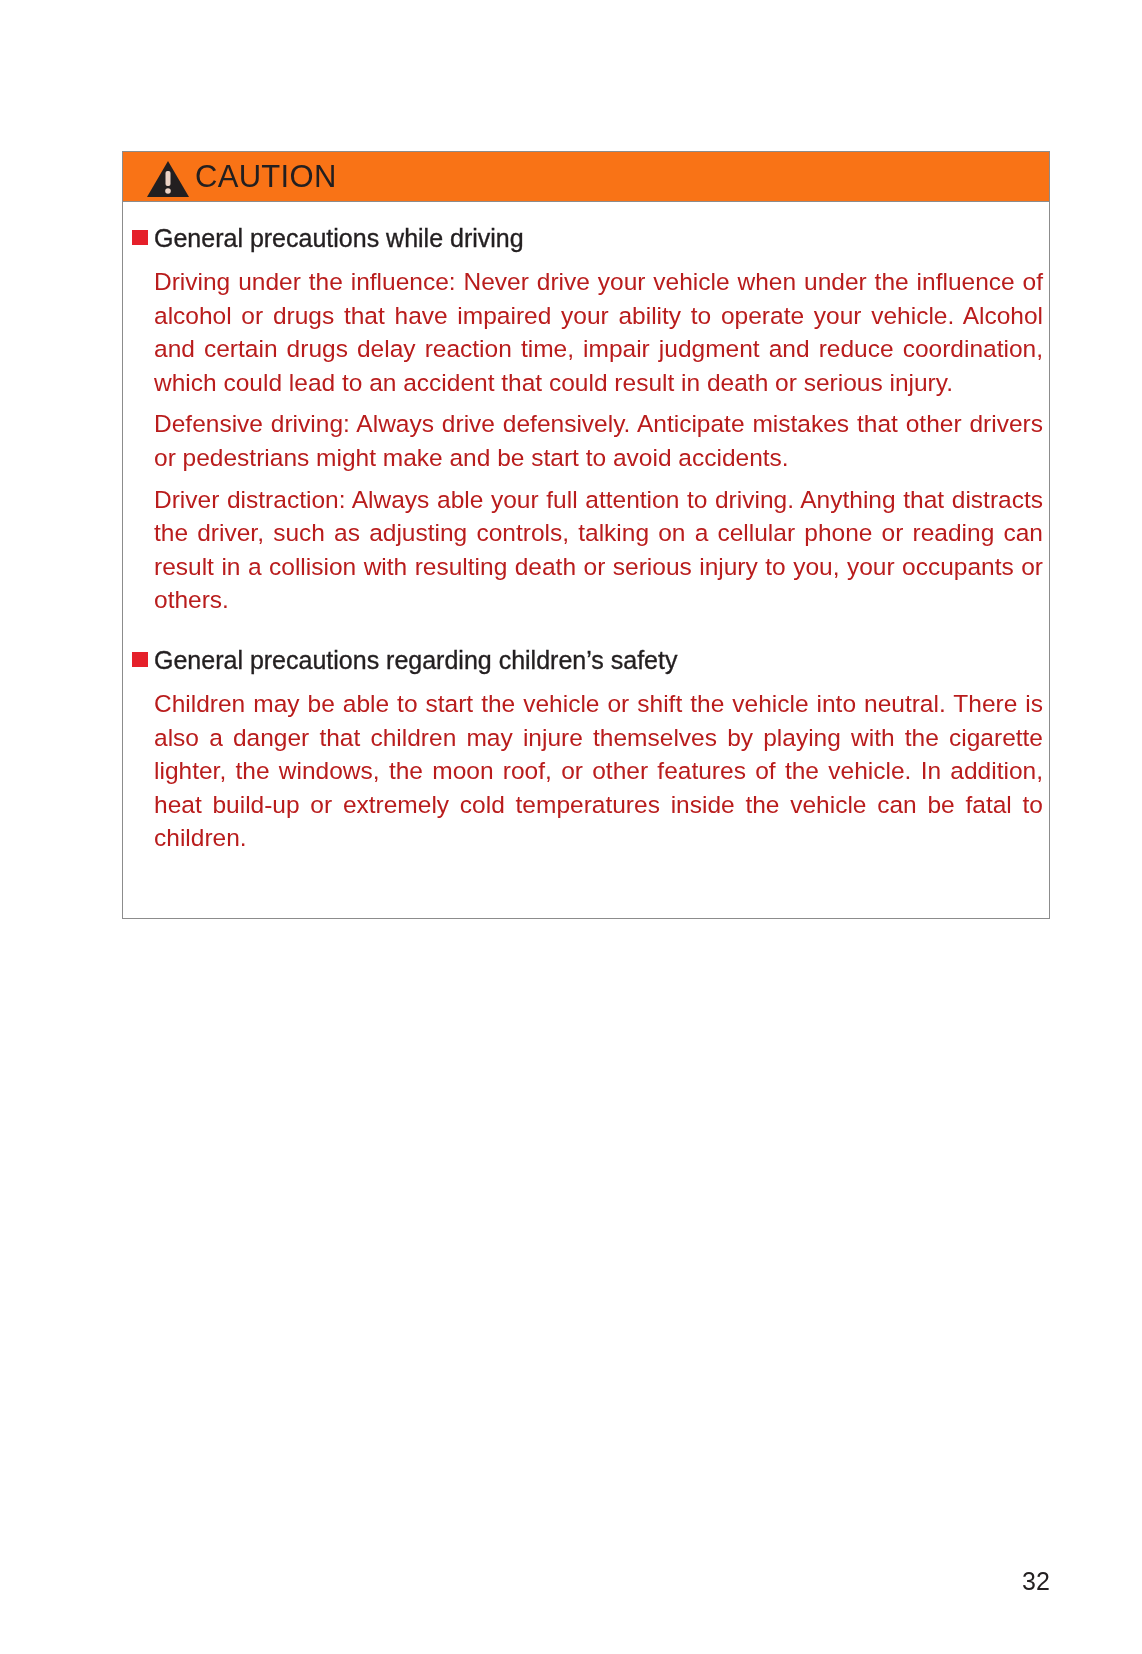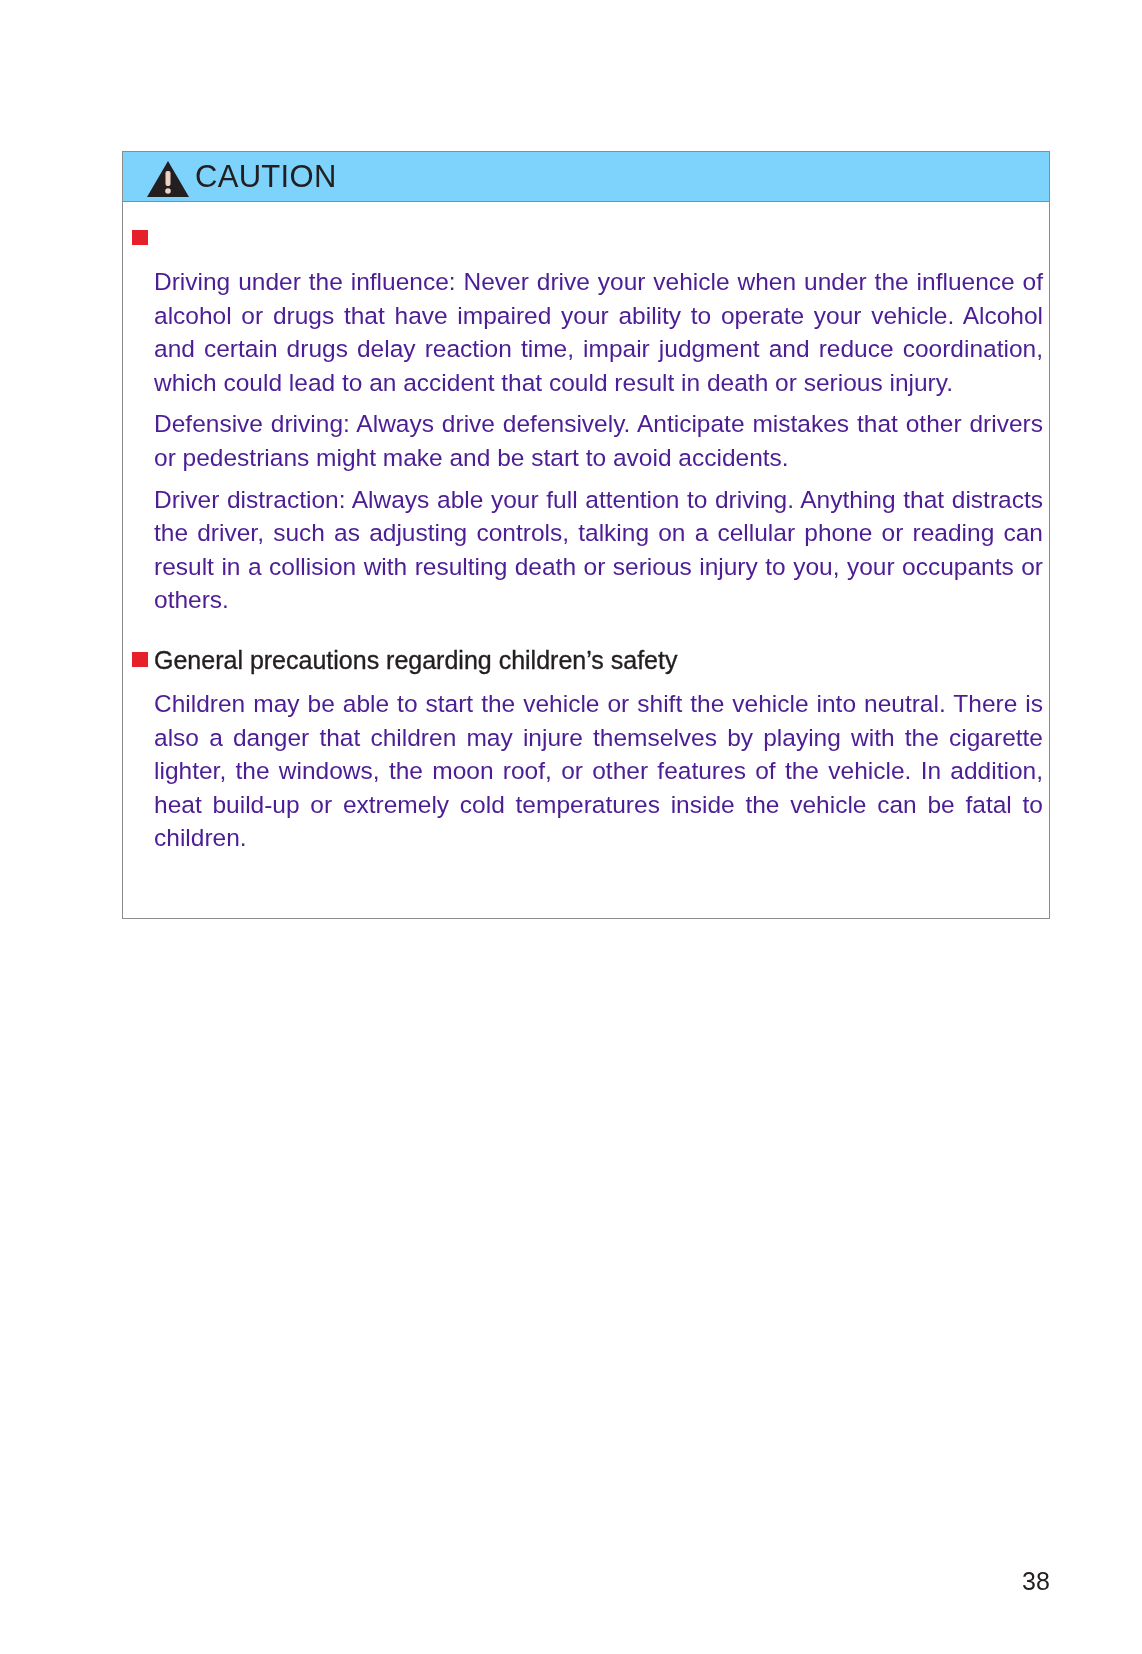--- a/index.html
+++ b/index.html
@@ -1,33 +1,33 @@
 <!DOCTYPE html>
 <html><head>
 <meta charset="utf-8">
 <style>
   html, body { margin: 0; padding: 0; background: #ffffff; }
   body { width: 1142px; height: 1654px; position: relative; overflow: hidden;
          font-family: "DejaVu Sans", "Liberation Sans", sans-serif; color: #231f20; }
   .caution-box { position: absolute; left: 122px; top: 151px; width: 928px; height: 768px;
                  border: 1px solid #8c8c8c; box-sizing: border-box; background: #fff; }
-  .caution-header { height: 50px; background: #7dd3fc; border-bottom: 1px solid #8c8c8c;
+  .caution-header { height: 50px; background: #f97316; border-bottom: 1px solid #8c8c8c;
                     position: relative; box-sizing: border-box; }
   .warn-icon { position: absolute; left: 23px; top: 8px; width: 44px; height: 38px; }
   .caution-title { position: absolute; left: 72px; top: 6px; font-size: 31px; line-height: 38px;
                    font-family: "Liberation Sans", sans-serif; letter-spacing: 0.3px; color: #231f20; }
   .content { position: absolute; left: 0; top: 50px; width: 100%; }
   .section-heading { position: relative; height: 38px; margin-top: 17px; }
   .section-heading .bullet { position: absolute; left: 9px; top: 11px; width: 16px; height: 15px;
                              background: #e5202a; }
   .section-heading .htext { position: absolute; left: 31px; top: 0; font-size: 25px; line-height: 38px;
                             font-family: "Liberation Sans", sans-serif; font-weight: normal;
                             -webkit-text-stroke: 0.35px #231f20; white-space: nowrap; }
   .para { margin: 0 0 0 31px; width: 889px; font-size: 24.5px; line-height: 33.6px;
-          text-align: justify; font-family: "Liberation Sans", sans-serif; color: #4c1d95;
+          text-align: justify; font-family: "Liberation Sans", sans-serif; color: #b91c1c;
           padding-top: 8px; }
   .page-number { position: absolute; left: 1022px; top: 1566px; font-size: 25px; line-height: 30px;
                  font-family: "Liberation Sans", sans-serif; color: #231f20; }
 </style>
 </head>
 <body>
 
 <div class="caution-box">
   <div class="caution-header">
     <svg class="warn-icon" viewBox="0 0 44 38">
@@ -35,29 +35,30 @@
       <rect x="19.5" y="11" width="5" height="15" rx="2" fill="#ecd3c6"></rect>
       <circle cx="22" cy="31" r="2.8" fill="#ecd3c6"></circle>
     </svg>
     <span class="caution-title">CAUTION</span>
   </div>
 
   <div class="content">
     <div class="section">
       <div class="section-heading">
         <span class="bullet"></span>
+        <span class="htext">General precautions while driving</span>
       </div>
       <p class="para">Driving under the influence: Never drive your vehicle when under the influence of alcohol or drugs that have impaired your ability to operate your vehicle. Alcohol and certain drugs delay reaction time, impair judgment and reduce coordination, which could lead to an accident that could result in death or serious injury.</p>
       <p class="para">Defensive driving: Always drive defensively. Anticipate mistakes that other drivers or pedestrians might make and be start to avoid accidents.</p>
       <p class="para">Driver distraction: Always able your full attention to driving. Anything that distracts the driver, such as adjusting controls, talking on a cellular phone or reading can result in a collision with resulting death or serious injury to you, your occupants or others.</p>
     </div>
 
     <div class="section">
       <div class="section-heading" style="margin-top:24px;">
         <span class="bullet"></span>
         <span class="htext">General precautions regarding children’s safety</span>
       </div>
       <p class="para">Children may be able to start the vehicle or shift the vehicle into neutral. There is also a danger that children may injure themselves by playing with the cigarette lighter, the windows, the moon roof, or other features of the vehicle. In addition, heat build-up or extremely cold temperatures inside the vehicle can be fatal to children.</p>
     </div>
   </div>
 </div>
 
-<div class="page-number">38</div>
+<div class="page-number">32</div>
 
 </body></html>

